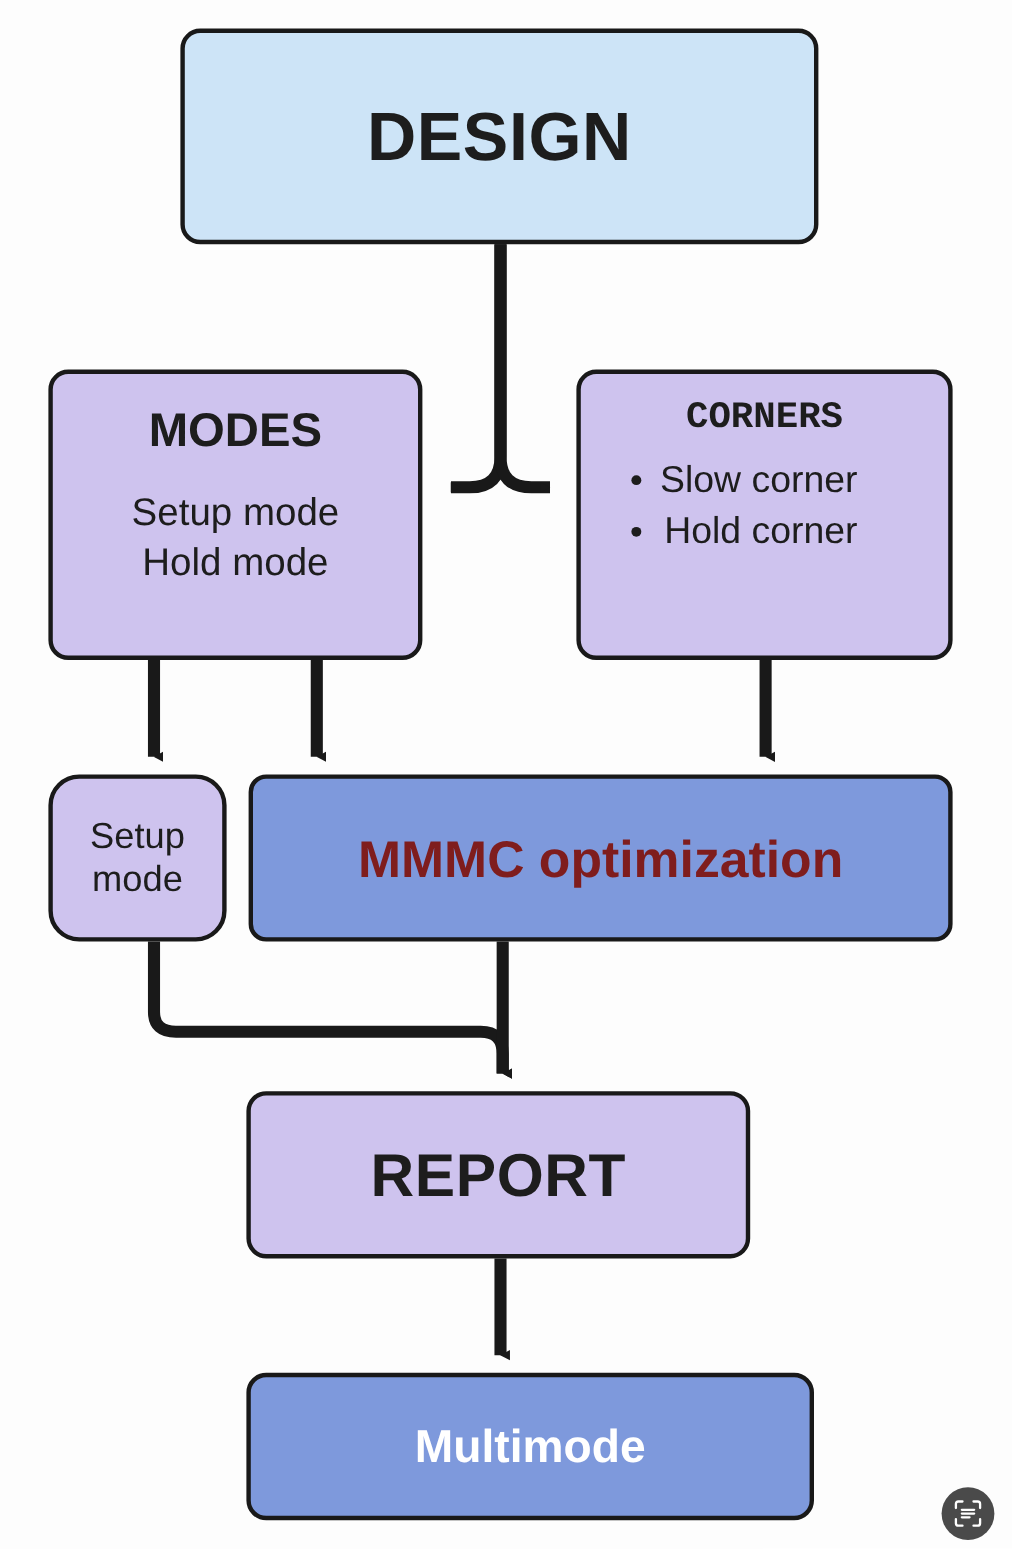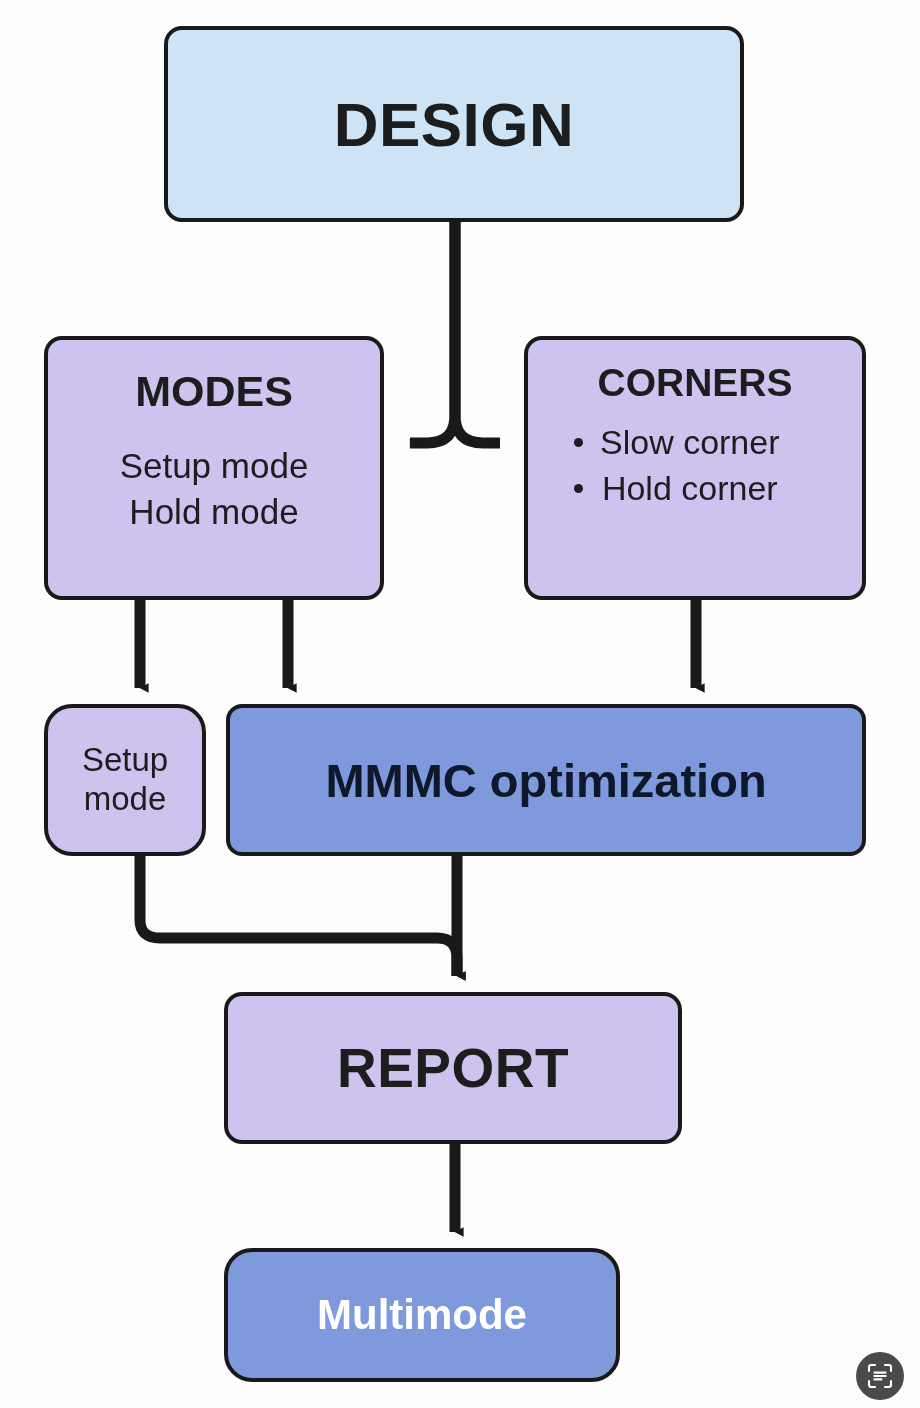--- a/index.html
+++ b/index.html
@@ -68,28 +68,29 @@
   }
   .node-corners {
     left: 524px; top: 336px; width: 342px; height: 264px;
     background: #cec3ee;
     border-radius: 18px;
     justify-content: flex-start;
     align-items: center;
     padding-top: 22px;
   }
   .node-corners .node-title {
-    font-size: 39px;
+    font-size: 34px;
     font-weight: bold;
     line-height: 1.1;
+    font-family: Liberation Mono, monospace;
   }
   .bullet-list {
     margin: 14px 0 0 0;
     padding: 0 0 0 44px;
-    text-align: center;
+    text-align: right;
     align-self: flex-start;
     list-style: none;
   }
   .bullet-list li {
     font-size: 34px;
     line-height: 1.36;
     position: relative;
     padding-left: 28px;
     white-space: nowrap;
   }
@@ -109,41 +110,41 @@
     border-radius: 28px;
   }
   .node-setupmode .node-lines {
     font-size: 33px;
     line-height: 1.18;
   }
   .node-mmmc {
     left: 226px; top: 704px; width: 640px; height: 152px;
     background: #7e99dc;
     border-radius: 16px;
-    color: #0f172a;
+    color: #7f1d1d;
   }
   .node-mmmc .node-title {
     font-size: 47px;
     font-weight: bold;
   }
   .node-report {
     left: 224px; top: 992px; width: 458px; height: 152px;
     background: #cec3ee;
     border-radius: 18px;
     justify-content: center;
   }
   .node-report .node-title {
     font-size: 55px;
     font-weight: bold;
     letter-spacing: 0.5px;
   }
   .node-multimode {
-    left: 224px; top: 1248px; width: 396px; height: 134px;
+    left: 224px; top: 1248px; width: 516px; height: 134px;
     background: #7e99dc;
-    border-radius: 28px;
+    border-radius: 18px;
     color: #ffffff;
     overflow: hidden;
   }
   .node-multimode .mm-line1 {
     font-size: 42px;
     font-weight: bold;
     line-height: 1.05;
   }
   .node-multimode .mm-line2 {
     font-size: 42px;

